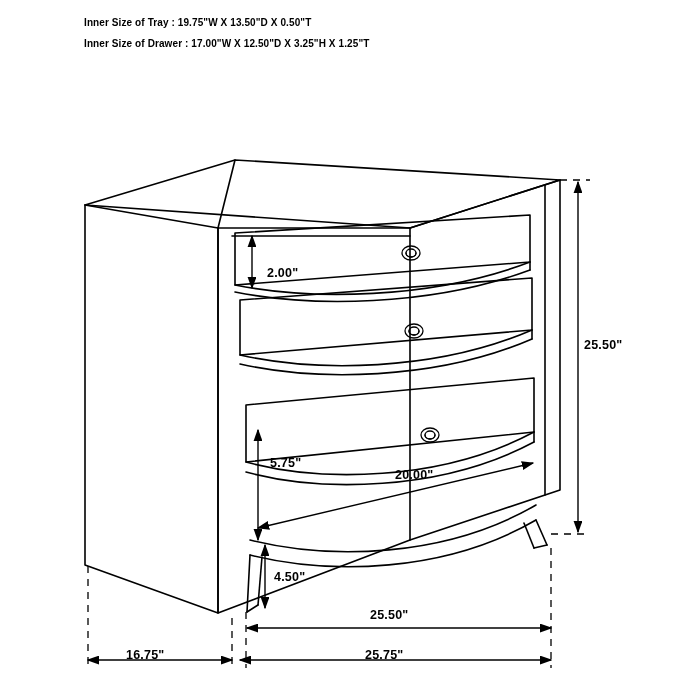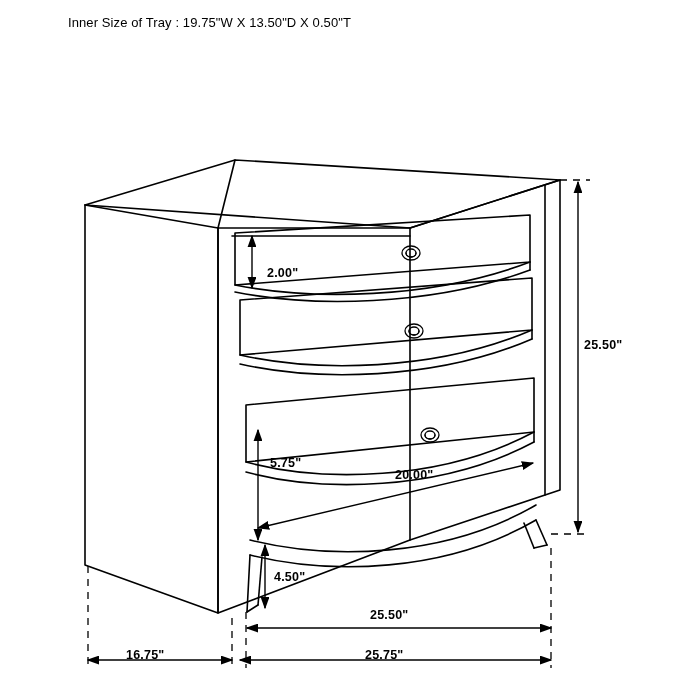--- a/index.html
+++ b/index.html
@@ -15,24 +15,24 @@
     position: relative;
     overflow: hidden;
   }
   #stage {
     position: relative;
     width: 700px;
     height: 700px;
   }
   .header {
     position: absolute;
-    left: 68px;
+    left: 84px;
     top: 12px;
-    font-size: 13px;
-    font-weight: normal;
+    font-size: 10px;
+    font-weight: bold;
     line-height: 21px;
     letter-spacing: 0.1px;
     white-space: nowrap;
   }
   .header div { white-space: nowrap; }
   svg.diagram {
     position: absolute;
     left: 0;
     top: 0;
     width: 700px;
@@ -46,20 +46,21 @@
     letter-spacing: 0.2px;
   }
 </style>
 </head>
 <body>
 
 <div id="stage">
 
   <div class="header">
     <div>Inner Size of Tray : 19.75"W X 13.50"D X 0.50"T</div>
+    <div>Inner Size of Drawer : 17.00"W X 12.50"D X 3.25"H X 1.25"T</div>
   </div>
 
   <svg class="diagram" viewBox="0 0 700 700">
     <g fill="none" stroke="#000000" stroke-width="1.6" stroke-linejoin="round" stroke-linecap="round">
 
       <g>
         <path d="M85,205 L235,160 L560,180 L410,228 Z"></path>
       </g>
 
       <g>

